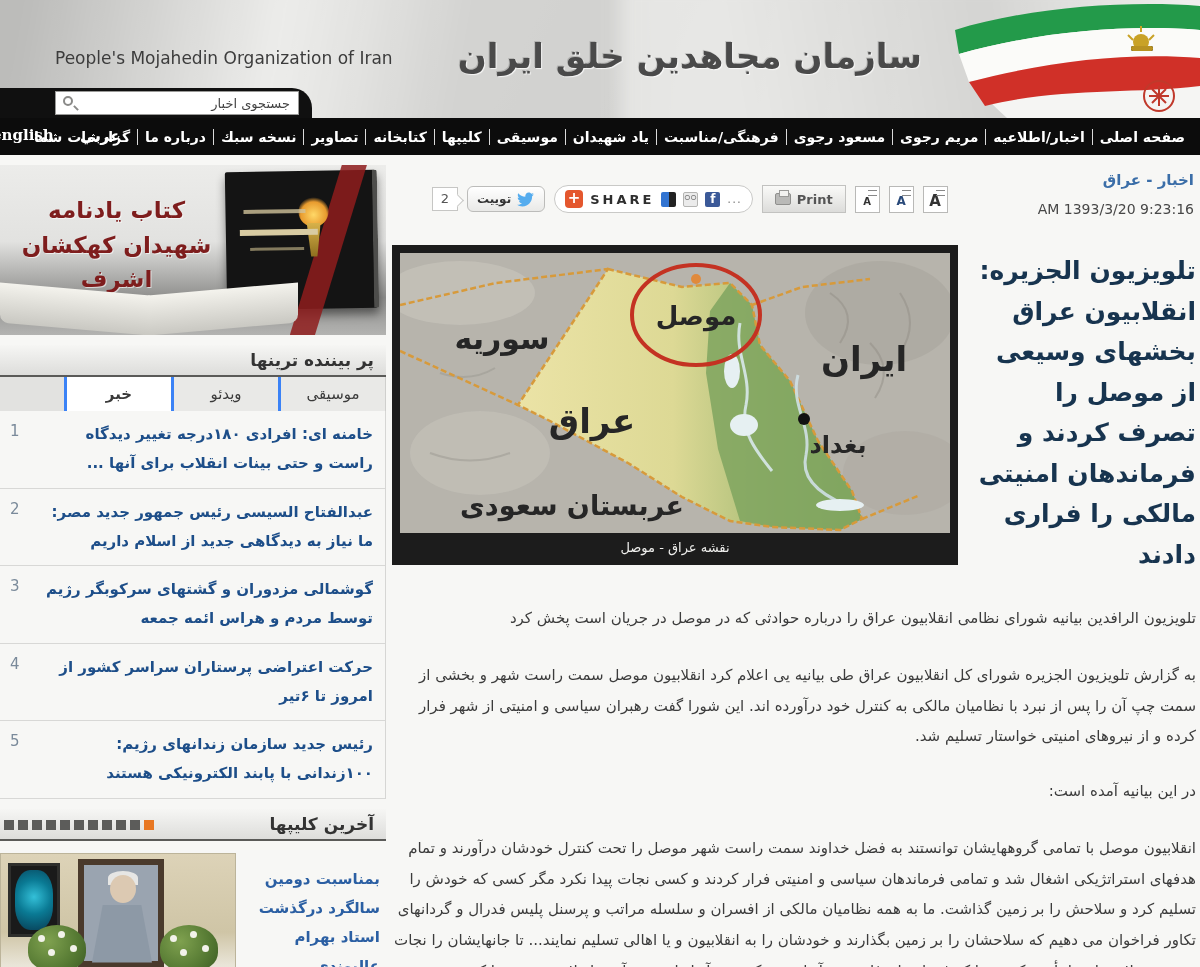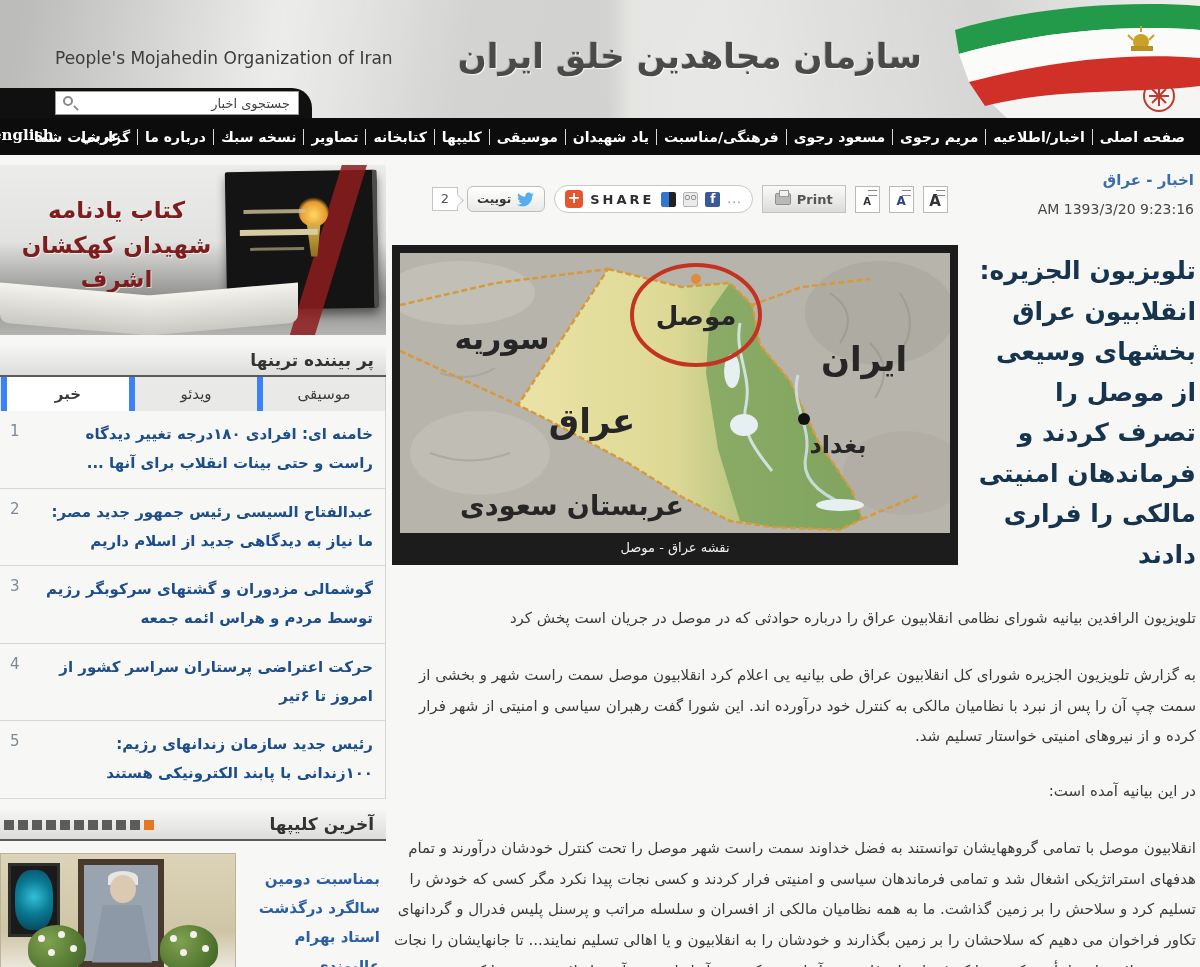--- a/index.html
+++ b/index.html
@@ -62,22 +62,22 @@
   .open-book .pg.r { left:148px; transform:skewY(-5deg); border-radius:0 0 8px 0; }
 
   .side-section-head { position:relative; width:386px; height:32px; margin-top:10px;
     background:linear-gradient(#f6f6f4,#dddddb); border-bottom:2px solid #5a5a58; }
   .side-section-head .ttl { position:absolute; right:12px; top:5px; font-size:17px; font-weight:bold; color:#333; direction:rtl; }
   .dots { position:absolute; left:4px; top:11px; display:flex; gap:4px; }
   .dot { width:10px; height:10px; background:#5c5c5a; cursor:pointer; }
   .dot:last-child { background:#e87722; }
 
   .tabs { display:flex; direction:rtl; width:386px; height:34px; background:#e2e2e0; border-right:1px solid #cfcfcd; }
-  .tab { width:128px; height:34px; line-height:34px; text-align:center; font-size:15px; color:#3a3a3a;
-    background:#e9e9e7; border-left:6px solid #3b82f6; cursor:pointer; }
+  .tab { width:107px; height:34px; line-height:34px; text-align:center; font-size:15px; color:#3a3a3a;
+    background:#e9e9e7; border-left:3px solid #3b82f6; cursor:pointer; }
   .tab.active { background:#fff; font-weight:bold; }
 
   .mv-list { list-style:none; width:386px; border-right:1px solid #d6d6d4; }
   .mv-list li { display:flex; direction:rtl; justify-content:space-between; align-items:flex-start;
     padding:9px 12px 9px 10px; min-height:64px; border-bottom:1px solid #d8d8d6; cursor:pointer; }
   .mv-text { font-size:15px; font-weight:bold; color:#1d4e89; line-height:1.95; text-align:right; width:330px; }
   .mv-rank { font-size:15px; color:#7a8a9a; padding-top:2px; }
 
   .clip-row { position:relative; width:386px; margin-top:12px; height:136px; }
   .clip-thumb { position:absolute; left:0; top:0; width:236px; height:132px; cursor:pointer; overflow:hidden;

